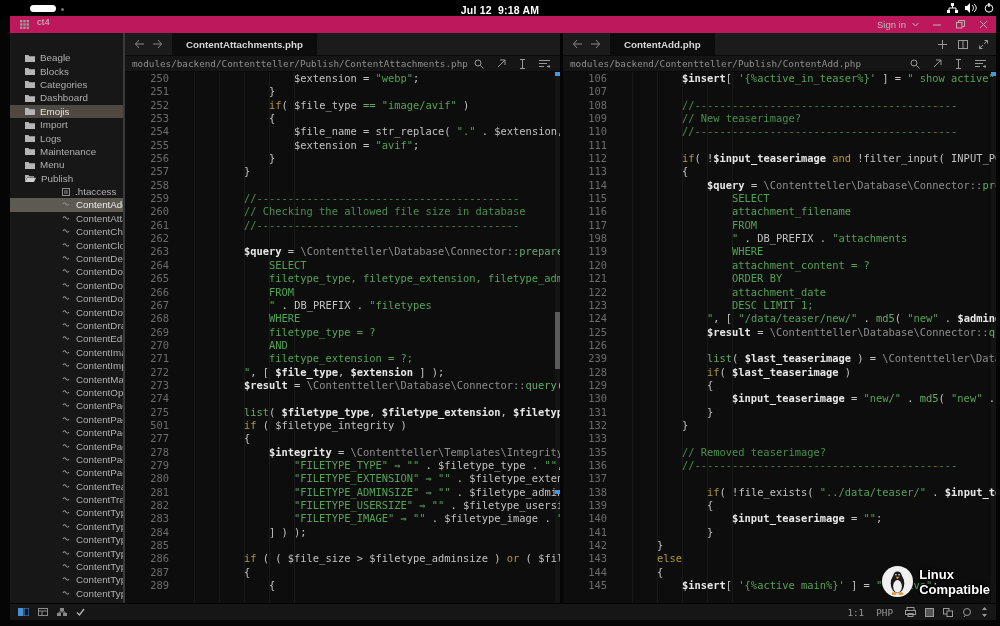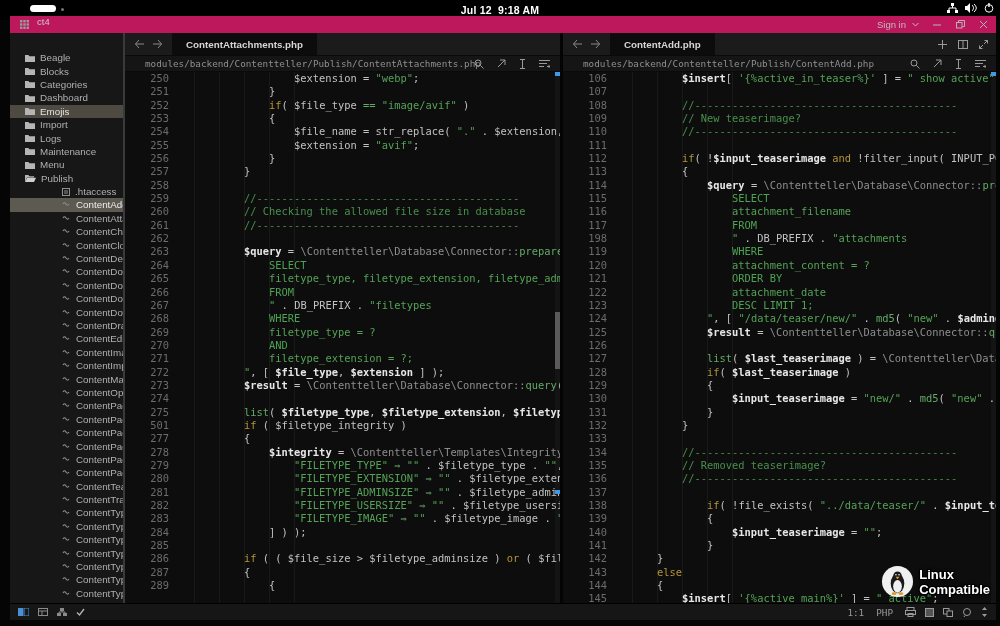--- a/index.html
+++ b/index.html
@@ -36,21 +36,21 @@
   .pane.left{width:435px;flex:0 0 auto;}
   .pane.right{flex:1 1 auto;}
   .divider{width:3px;background:#040404;flex:0 0 auto;}
   .tabbar{height:22px;background:#1b1b1b;display:flex;align-items:stretch;position:relative;flex:0 0 auto;}
   .nav-arrows{display:flex;align-items:center;gap:9px;padding:0 10px;color:#8a8a8a;font-size:11px;}
   .tab{background:#0c0c0c;display:flex;align-items:center;padding:0 14px;font-size:9.8px;font-weight:bold;color:#d6d6d6;}
   .tab-icons{position:absolute;right:8px;top:0;height:22px;display:flex;align-items:center;gap:11px;color:#9a9a9a;font-size:12px;}
   .crumb{height:15px;background:#151515;display:flex;align-items:center;position:relative;
          font-family:"DejaVu Sans Mono","Liberation Mono",monospace;font-size:9.3px;color:#8f8f8f;flex:0 0 auto;
          border-top:1px solid #0a0a0a;border-bottom:1px solid #0a0a0a;}
-  .crumb .path{margin-left:20px;white-space:nowrap;overflow:hidden;}
+  .crumb .path{margin-left:7px;white-space:nowrap;overflow:hidden;}
   .crumb-icons{position:absolute;right:10px;top:0;height:15px;display:flex;align-items:center;gap:13px;color:#9a9a9a;}
   .code{flex:1 1 auto;overflow:hidden;position:relative;background:#0d0d0d;
         background-image:repeating-linear-gradient(90deg,rgba(255,255,255,.05) 0 1px,transparent 1px 25px);
         background-position:69px 0;background-size:101px 100%;background-repeat:no-repeat;}
   .cl{height:13.35px;overflow:hidden;white-space:pre;
       font-family:"DejaVu Sans Mono","Liberation Mono",monospace;font-size:10.4px;line-height:13.35px;}
   .ln{display:inline-block;width:44px;text-align:right;color:#6c6c6c;}
   .lc{margin-left:25px;}
   .tk-p{color:#c2c2c2}.tk-v{color:#e6e6e6;font-weight:bold}.tk-k{color:#b39539}
   .tk-s{color:#55a257}.tk-c{color:#47904b}.tk-q{color:#4ea352;font-weight:normal}
@@ -666,28 +666,27 @@
               <div class="cl"><span class="ln">117</span><span class="lc"><span class="tk-p">                </span><span class="tk-q">FROM</span></span></div>
               <div class="cl"><span class="ln">198</span><span class="lc"><span class="tk-p">                </span><span class="tk-s">"</span><span class="tk-p"> . </span><span class="tk-p">DB_PREFIX</span><span class="tk-p"> . </span><span class="tk-s">"attachments</span></span></div>
               <div class="cl"><span class="ln">119</span><span class="lc"><span class="tk-p">                </span><span class="tk-q">WHERE</span></span></div>
               <div class="cl"><span class="ln">120</span><span class="lc"><span class="tk-p">                </span><span class="tk-s">attachment_content = ?</span></span></div>
               <div class="cl"><span class="ln">121</span><span class="lc"><span class="tk-p">                </span><span class="tk-q">ORDER BY</span></span></div>
               <div class="cl"><span class="ln">122</span><span class="lc"><span class="tk-p">                </span><span class="tk-s">attachment_date</span></span></div>
               <div class="cl"><span class="ln">123</span><span class="lc"><span class="tk-p">                </span><span class="tk-q">DESC LIMIT 1;</span></span></div>
               <div class="cl"><span class="ln">124</span><span class="lc"><span class="tk-p">            </span><span class="tk-s">"</span><span class="tk-p">, [ </span><span class="tk-s">"/data/teaser/new/"</span><span class="tk-p"> . </span><span class="tk-f">md5</span><span class="tk-p">( </span><span class="tk-s">"new"</span><span class="tk-p"> . </span><span class="tk-v">$admindata</span></span></div>
               <div class="cl"><span class="ln">125</span><span class="lc"><span class="tk-p">            </span><span class="tk-v">$result</span><span class="tk-p"> = </span><span class="tk-n">\Contentteller\Database\Connector</span><span class="tk-n">::</span><span class="tk-f">query</span></span></div>
               <div class="cl"><span class="ln">126</span><span class="lc"></span></div>
-              <div class="cl"><span class="ln">127</span><span class="lc"><span class="tk-p">            </span><span class="tk-f">list</span><span class="tk-p">( </span><span class="tk-v">$last_teaserimage</span><span class="tk-p"> ) = </span><span class="tk-n">\Contentteller\Database\Connector</span></span></div>
+              <div class="cl"><span class="ln">239</span><span class="lc"><span class="tk-p">            </span><span class="tk-f">list</span><span class="tk-p">( </span><span class="tk-v">$last_teaserimage</span><span class="tk-p"> ) = </span><span class="tk-n">\Contentteller\Database\Connector</span></span></div>
               <div class="cl"><span class="ln">128</span><span class="lc"><span class="tk-p">            </span><span class="tk-k">if</span><span class="tk-p">( </span><span class="tk-v">$last_teaserimage</span><span class="tk-p"> )</span></span></div>
               <div class="cl"><span class="ln">129</span><span class="lc"><span class="tk-p">            {</span></span></div>
               <div class="cl"><span class="ln">130</span><span class="lc"><span class="tk-p">                </span><span class="tk-v">$input_teaserimage</span><span class="tk-p"> = </span><span class="tk-s">"new/"</span><span class="tk-p"> . </span><span class="tk-f">md5</span><span class="tk-p">( </span><span class="tk-s">"new"</span><span class="tk-p"> . </span></span></div>
               <div class="cl"><span class="ln">131</span><span class="lc"><span class="tk-p">            }</span></span></div>
               <div class="cl"><span class="ln">132</span><span class="lc"><span class="tk-p">        }</span></span></div>
               <div class="cl"><span class="ln">133</span><span class="lc"></span></div>
-              <div class="cl"><span class="ln">134</span><span class="lc"><span class="tk-p">        </span><span class="tk-c">//------------------------------------------</span></span></div>
               <div class="cl"><span class="ln">135</span><span class="lc"><span class="tk-p">        </span><span class="tk-c">// Removed teaserimage?</span></span></div>
               <div class="cl"><span class="ln">136</span><span class="lc"><span class="tk-p">        </span><span class="tk-c">//------------------------------------------</span></span></div>
               <div class="cl"><span class="ln">137</span><span class="lc"></span></div>
               <div class="cl"><span class="ln">138</span><span class="lc"><span class="tk-p">            </span><span class="tk-k">if</span><span class="tk-p">( !</span><span class="tk-p">file_exists</span><span class="tk-p">( </span><span class="tk-s">"../data/teaser/"</span><span class="tk-p"> . </span><span class="tk-v">$input_teaserimage</span></span></div>
               <div class="cl"><span class="ln">139</span><span class="lc"><span class="tk-p">            {</span></span></div>
               <div class="cl"><span class="ln">140</span><span class="lc"><span class="tk-p">                </span><span class="tk-v">$input_teaserimage</span><span class="tk-p"> = </span><span class="tk-s">""</span><span class="tk-p">;</span></span></div>
               <div class="cl"><span class="ln">141</span><span class="lc"><span class="tk-p">            }</span></span></div>
               <div class="cl"><span class="ln">142</span><span class="lc"><span class="tk-p">    }</span></span></div>
               <div class="cl"><span class="ln">143</span><span class="lc"><span class="tk-p">    </span><span class="tk-k">else</span></span></div>
               <div class="cl"><span class="ln">144</span><span class="lc"><span class="tk-p">    {</span></span></div>

